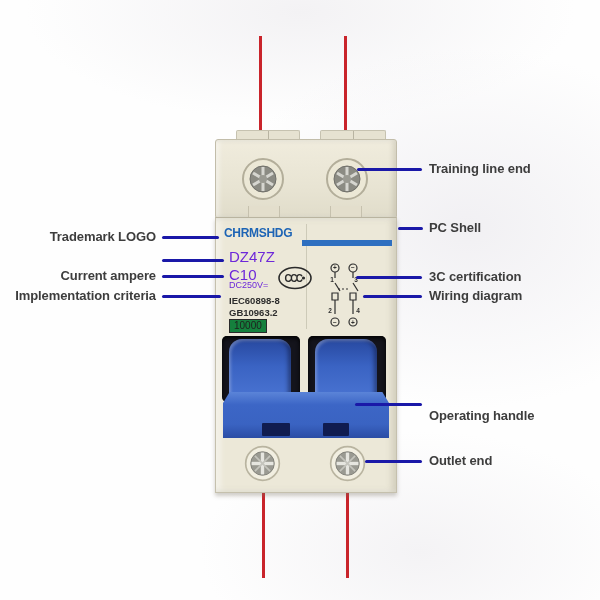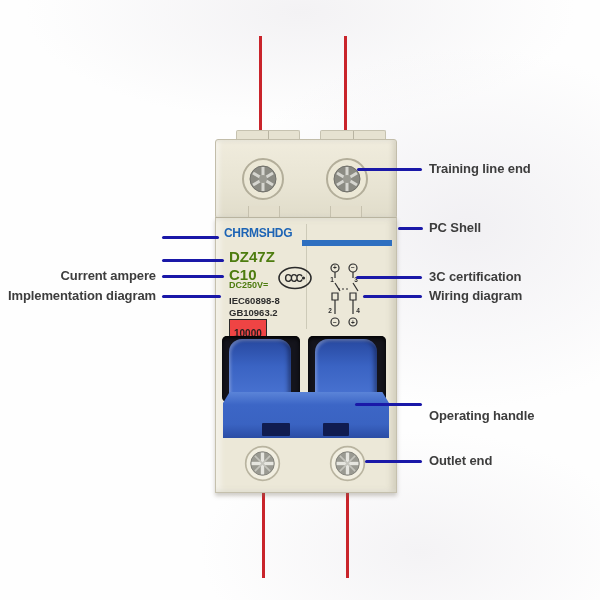--- a/index.html
+++ b/index.html
@@ -31,26 +31,26 @@
        box-shadow:inset -3px 0 5px rgba(140,135,115,.25), inset 3px 0 5px rgba(255,255,255,.5);}
   .protrusion{position:absolute;top:66px;width:30px;height:23px;background:#e3decc;
        border:1px solid #c6c1ae;border-top:none;}
   #body-slab{position:absolute;left:1px;top:89px;width:180px;height:274px;
        background:#ece8d8;border:1px solid #c5c0ad;border-top:1px solid #b9b4a0;
        box-shadow:inset -4px 0 6px rgba(140,135,115,.28), inset 4px 0 6px rgba(255,255,255,.55),
                   0 3px 4px rgba(120,115,100,.35);}
   #brand{position:absolute;left:8px;top:8px;font-size:12px;font-weight:bold;
        color:#1d64b5;letter-spacing:-0.3px;}
   #brand-stripe{position:absolute;left:86px;top:22px;width:90px;height:6px;background:#2e6fc0;}
-  .mark{position:absolute;left:13px;color:#4d7c0f;font-weight:bold;white-space:nowrap;}
+  .mark{position:absolute;left:13px;color:#6d28d9;font-weight:normal;white-space:nowrap;}
   .mark-lg{font-size:15px;}
   .mark-sm{font-size:9px;}
   .mark-md{font-size:9.5px;font-weight:bold;color:#2d2d2d;}
-  #cap-box{position:absolute;left:13px;top:101px;font-size:10px;font-weight:bold;color:#1f1f1f;
-       border:1.5px solid #2a2a2a;padding:8px 4px;line-height:12px;background:#ef4444;}
+  #cap-box{position:absolute;left:13px;top:101px;font-size:10px;font-weight:normal;color:#1f1f1f;
+       border:1.5px solid #2a2a2a;padding:0 4px;line-height:12px;background:#15803d;}
   .face-divider{position:absolute;left:90px;top:6px;width:1px;height:105px;background:rgba(150,145,125,.35);}
   
   .recess{position:absolute;top:208px;width:78px;height:66px;background:#14141c;border-radius:5px;
        box-shadow:inset 0 2px 4px #000;}
   .toggle{position:absolute;top:211px;width:62px;height:60px;border-radius:13px 13px 6px 6px;
        background:linear-gradient(180deg,#27489f 0%,#3a63c3 45%,#4a74d2 100%);
        box-shadow:inset 2px 2px 3px rgba(255,255,255,.25), inset -3px 0 4px rgba(0,0,20,.4);}
   #tiebar{position:absolute;left:9px;top:264px;width:166px;height:46px;
        background:linear-gradient(180deg,#5b84d8 0%,#3c66c6 28%,#3a63c2 70%,#2b4da5 100%);
        clip-path:polygon(0 24%,4% 0,96% 0,100% 24%,100% 100%,0 100%);
@@ -195,22 +195,23 @@
   <div class="line-blue" style="left:162px;top:275px;width:62px;"></div>
   <div class="line-blue" style="left:162px;top:295px;width:59px;"></div>
 
   <div class="line-blue" style="left:357px;top:168px;width:65px;"></div>
   <div class="line-blue" style="left:398px;top:227px;width:25px;"></div>
   <div class="line-blue" style="left:356px;top:276px;width:66px;"></div>
   <div class="line-blue" style="left:363px;top:295px;width:59px;"></div>
   <div class="line-blue" style="left:355px;top:403px;width:67px;"></div>
   <div class="line-blue" style="left:365px;top:460px;width:57px;"></div>
 
+  <div class="lbl lbl-left" style="top:230px;">Trademark LOGO</div>
   <div class="lbl lbl-left" style="top:269px;">Current ampere</div>
-  <div class="lbl lbl-left" style="top:289px;">Implementation diagram</div>
+  <div class="lbl lbl-left" style="top:289px;">Implementation criteria</div>
 
   <div class="lbl lbl-right" style="top:162px;">Training line end</div>
   <div class="lbl lbl-right" style="top:221px;">PC Shell</div>
   <div class="lbl lbl-right" style="top:270px;">3C certification</div>
   <div class="lbl lbl-right" style="top:289px;">Wiring diagram</div>
   <div class="lbl lbl-right" style="top:397px;margin-top:12px;">Operating handle</div>
   <div class="lbl lbl-right" style="top:454px;text-align:center;">Outlet end</div>
 
 </div>
 

